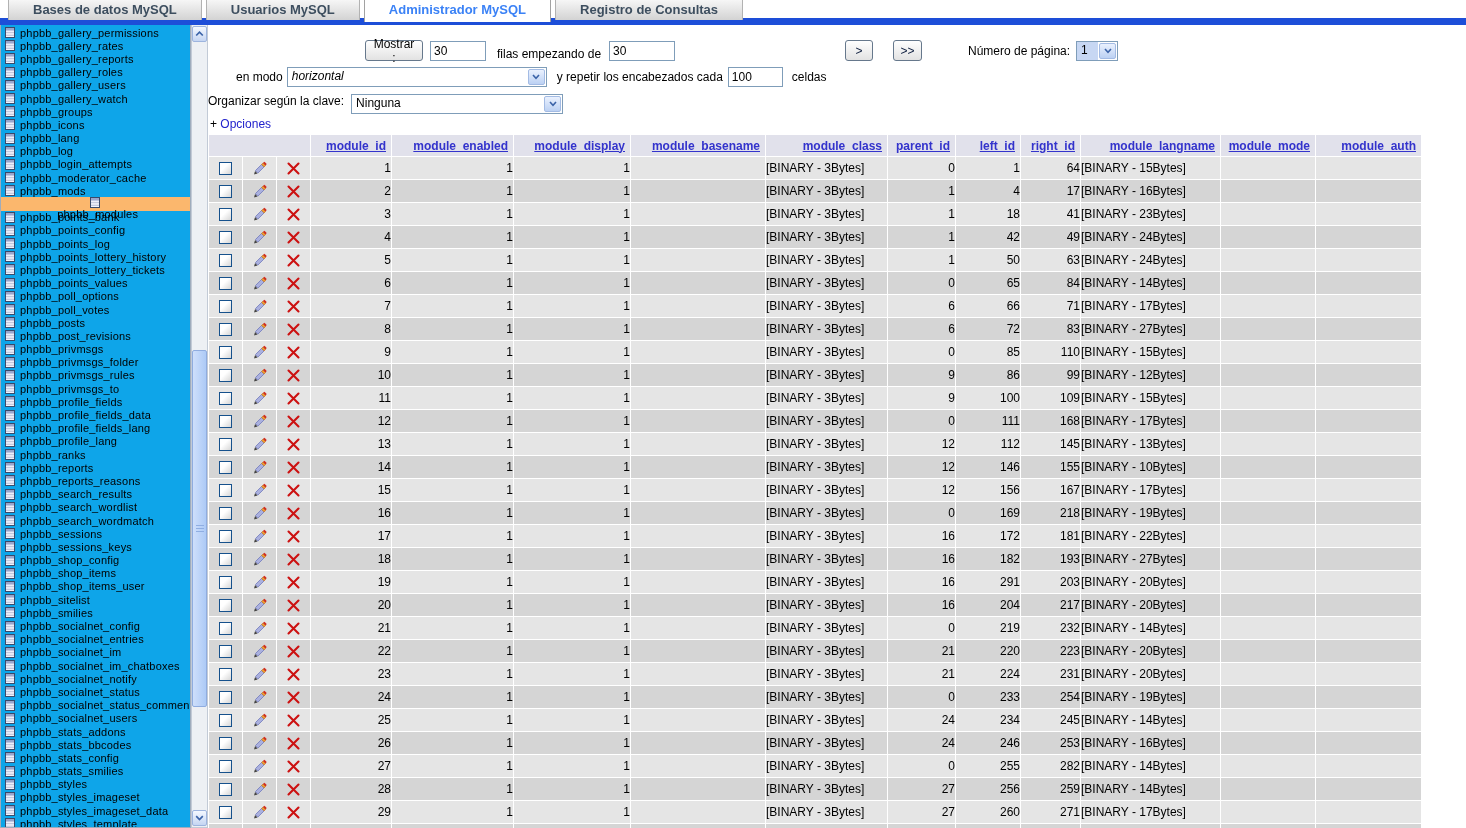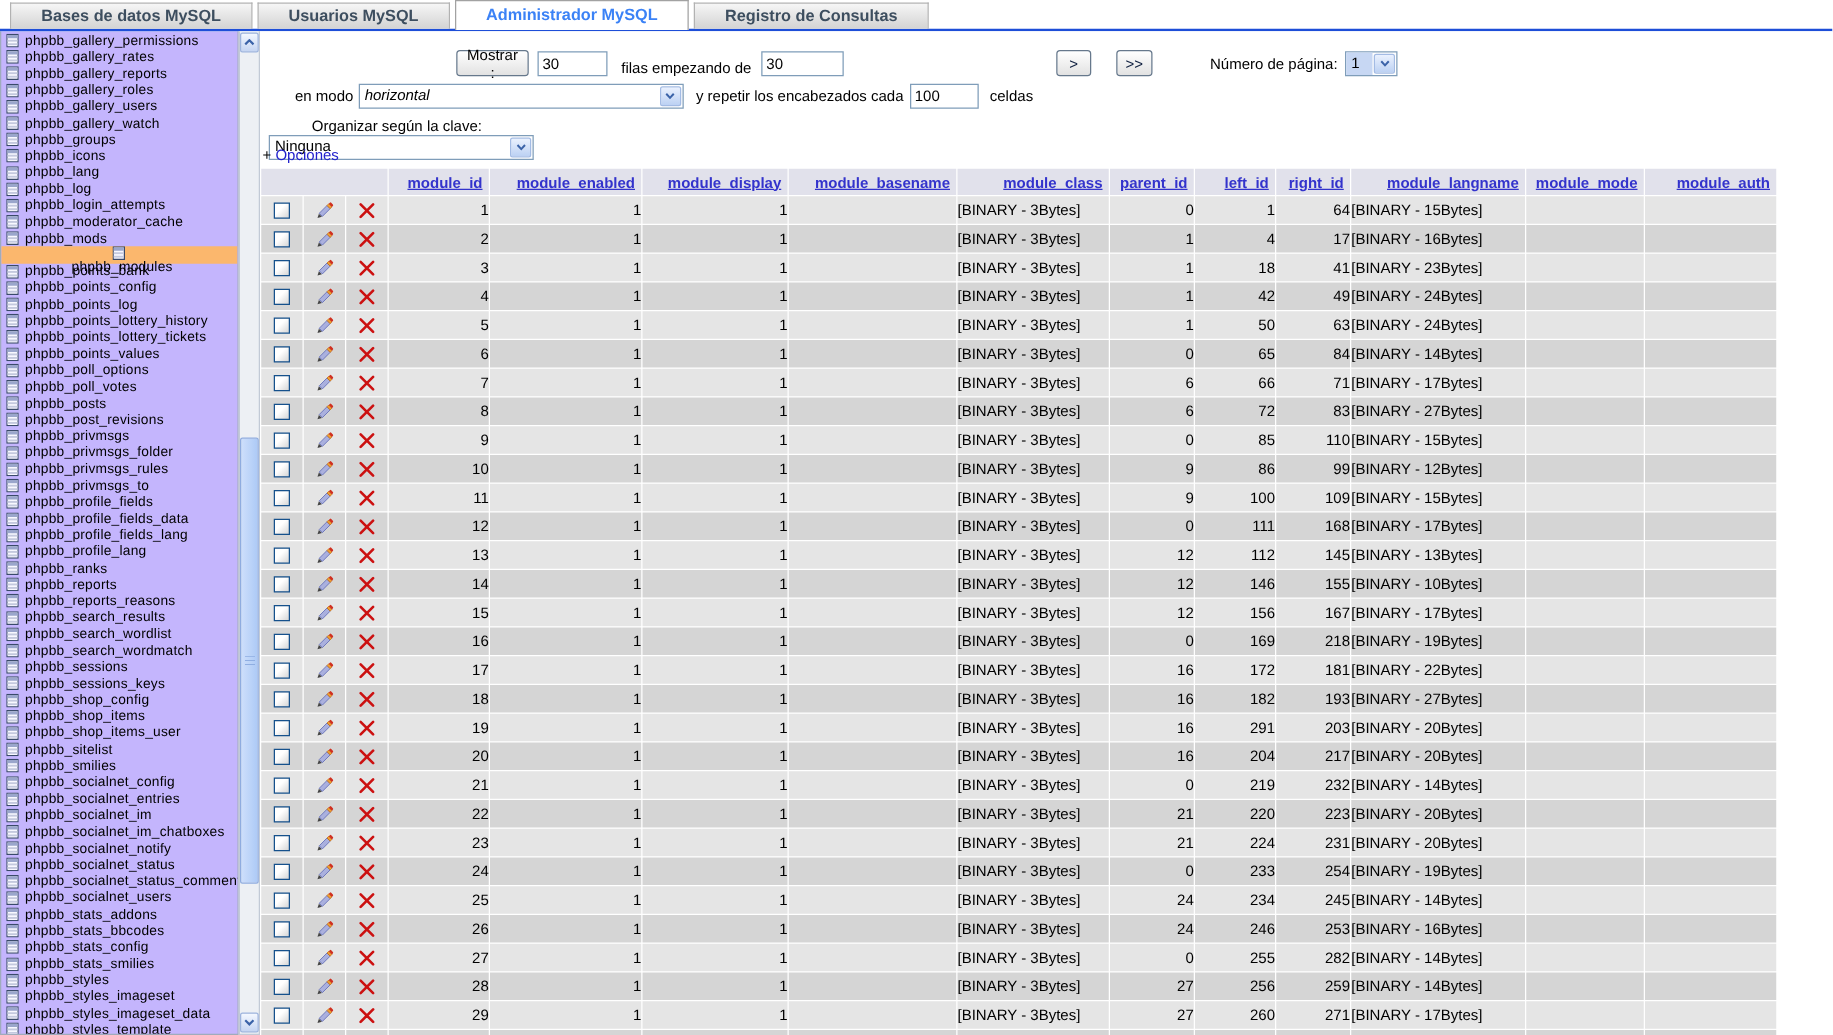--- a/index.html
+++ b/index.html
@@ -1,33 +1,33 @@
 <!DOCTYPE html>
 <html><head>
 <meta charset="utf-8">
 <style>
   * { box-sizing: border-box; }
   body { width:1466px; height:828px; margin:0; overflow:hidden; background:#fff;
          font-family:"Liberation Sans", sans-serif; }
 
   
-  .tabbar { position:relative; height:25px; border-bottom:2px solid #1d4ed8;
-            display:flex; align-items:flex-end; padding-left:8px; gap:4px; background:#fff; }
+  .tabbar { position:relative; height:25px; border-bottom:7px solid #1d4ed8;
+            display:flex; align-items:center; padding-left:8px; gap:4px; background:#fff; }
   .tab { height:21px; line-height:19px; padding:0 24px; white-space:nowrap;
          background:linear-gradient(#F6F6F6,#D3D3D3); border:1px solid #B2B2B2; border-bottom:none;
          font-weight:bold; font-size:13px; color:#3D4E5F; cursor:pointer; }
   .tab.active { height:24px; line-height:22px; background:#fff; border-color:#A2A2A2;
                 margin-bottom:-1px; color:#3b82f6; position:relative; z-index:2; }
 
   
   .layout { display:flex; height:803px; }
 
   
   .sidebar { width:208px; flex:0 0 208px; display:flex; }
-  .sb-list { width:196px; background:#c4b5fd; border:1px solid #9FACBC; border-top:none;
+  .sb-list { width:196px; background:#0ea5e9; border:1px solid #9FACBC; border-top:none;
              overflow:hidden; padding-top:1px; }
   .sb-item { display:flex; align-items:center; height:13.2px; padding-left:4px;
              font-size:11px; letter-spacing:.2px; color:#000; white-space:nowrap; cursor:pointer; }
   .sb-item svg { flex:0 0 auto; margin-right:5px; }
   .sb-item.selected { background:#FBB76D;flex-direction:column; }
   .sb-scroll { width:17px; position:relative; background:#EDF0F4;
                border:1px solid #C2CAD6; border-top:none; }
   .sb-btn { position:absolute; left:0; width:15px; height:16px;
             background:linear-gradient(#F4F8FF,#C5D5F2); border:1px solid #9DB4DE; border-radius:2px;
             display:flex; align-items:center; justify-content:center; cursor:pointer; }
@@ -51,21 +51,21 @@
   .xsel .val { flex:1; font-size:12px; line-height:17px; padding-left:4px;
                white-space:nowrap; overflow:hidden; }
   .xsel .arr { flex:0 0 17px; margin:1px; background:linear-gradient(#EAF1FE,#BCD1F3);
                border:1px solid #A3BBE4; border-radius:2px;
                display:flex; align-items:center; justify-content:center; }
   .xsel.page .val { background:#C7D7F3; }
 
   .row1 { position:absolute; top:15px; left:157px; display:flex; align-items:flex-end; }
   .pag  { position:absolute; top:15px; left:637px; display:flex; align-items:center; }
   .row2 { position:absolute; top:42px; left:28px;  display:flex; align-items:center; }
-  .row3 { position:absolute; top:69px; left:0;     display:flex; align-items:center;flex-direction:column; }
+  .row3 { position:absolute; top:69px; left:0;     display:flex; align-items:flex-start; }
   .opts { position:absolute; top:92px; left:2px; font-size:12px; }
   .opts .plus { color:#000; } .opts a { color:#2222CC; text-decoration:none; cursor:pointer; }
 
   
   table.data { position:absolute; top:109px; left:0; border-collapse:separate; border-spacing:1px; }
   table.data th { background:#E1E1EB; height:21px; font-size:12px; font-weight:bold;
                   text-align:right; padding:0 5px; white-space:nowrap; }
   table.data th span { color:#3333CC; text-decoration:underline; cursor:pointer; }
   table.data td { height:22px; font-size:12px; background:#E5E5E5; padding:0; white-space:nowrap; }
   table.data tr.dark td { background:#D5D5D5; }

